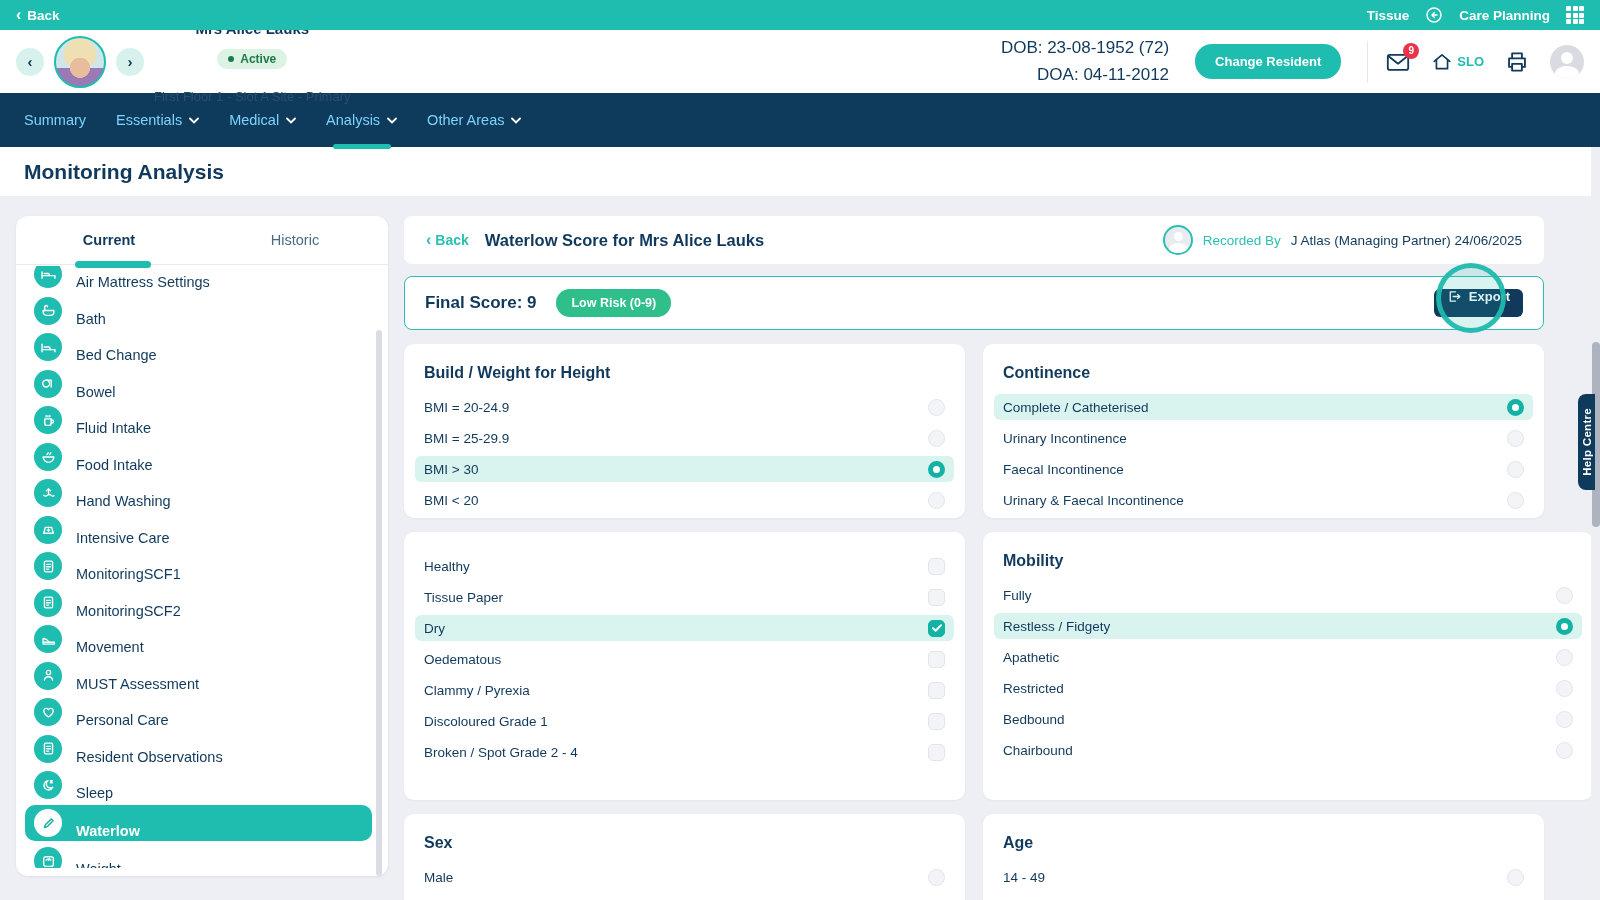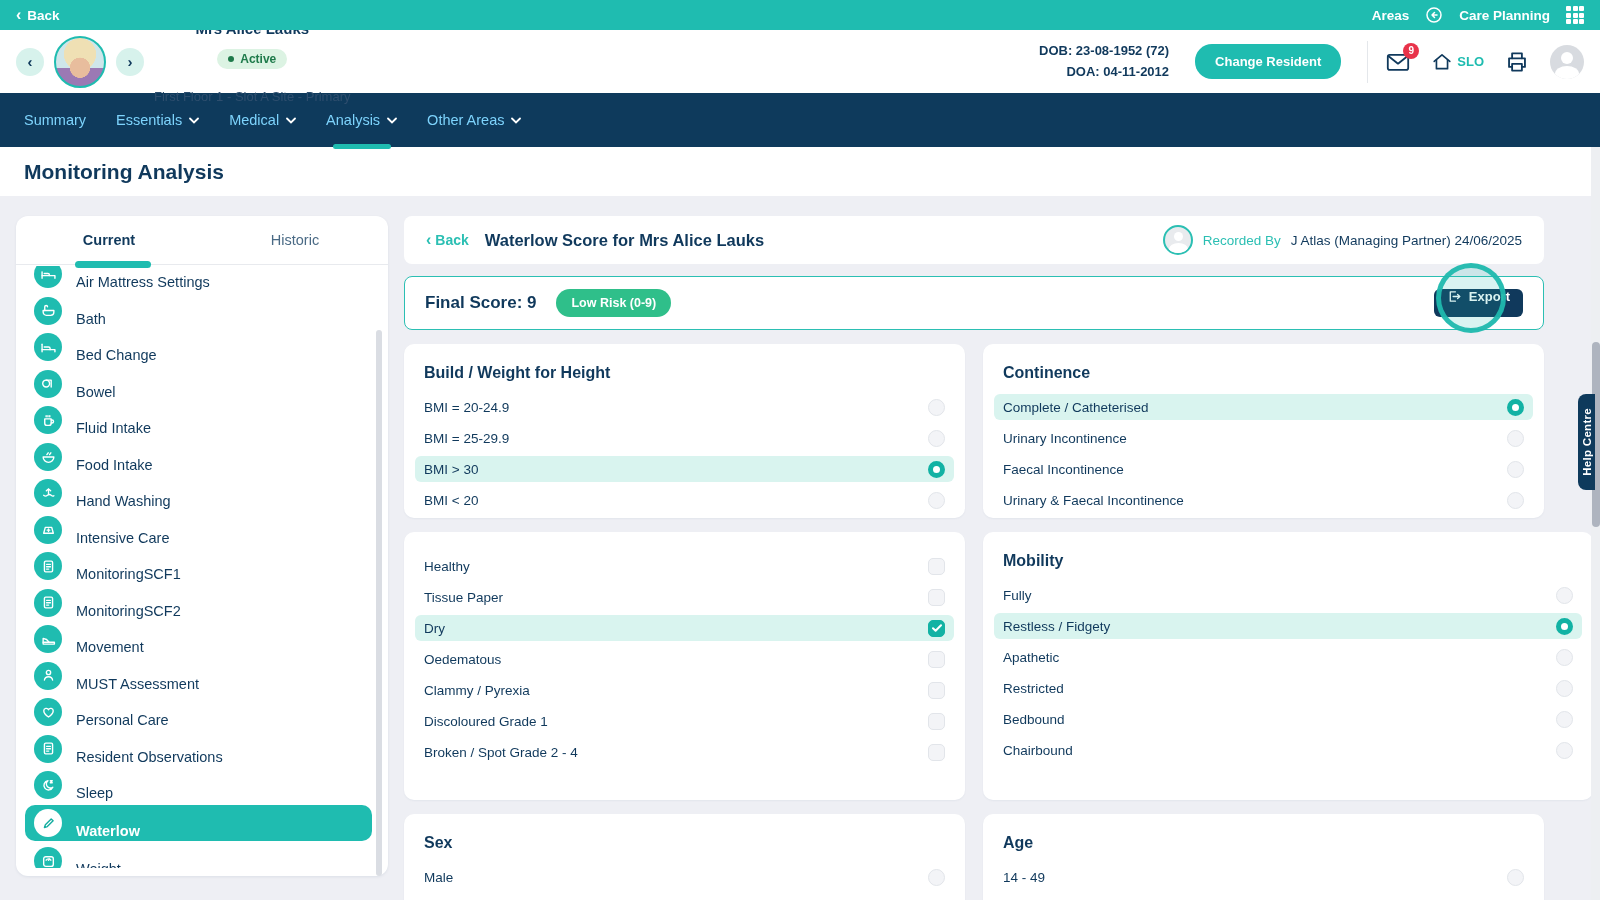--- a/index.html
+++ b/index.html
@@ -23,21 +23,21 @@
       radial-gradient(circle at 50% 62%, #e8bd9d 0 26%, rgba(0,0,0,0) 27%),
       radial-gradient(circle at 50% 34%, #efe0b4 0 40%, rgba(0,0,0,0) 41%),
       linear-gradient(180deg,#cfe6ea 0 62%, #9b79b4 62%); }
   .res-info { margin-left:10px; }
   .res-name-row { display:flex; align-items:center; gap:12px;flex-direction:column; }
   .res-name { font-size:15px; font-weight:bold; }
   .status-pill { background:#DCF3E3; color:#1E7A4A; font-size:12px; font-weight:bold; padding:3px 11px; border-radius:12px; display:flex; align-items:center; gap:6px; }
   .status-pill .dot { width:6px; height:6px; border-radius:50%; background:#1E7A4A; }
   .res-loc { font-size:13px; color:#2E4E6E; margin-top:20px; }
   .rh-right { margin-left:auto; display:flex; align-items:center; }
-  .dob-block { text-align:right; font-size:13px; font-weight:bold; line-height:1.55; }
+  .dob-block { text-align:right; font-size:17px; font-weight:normal; line-height:1.55; }
   .change-btn { background:#1FBCB0; color:#fff; border:none; border-radius:17px; padding:10px 20px; font-size:13px; font-weight:bold; margin:0 26px; cursor:pointer; font-family:inherit; }
   .rh-divider { width:1px; height:42px; background:#E4E7EB; margin-right:18px; }
   .hdr-icons { display:flex; align-items:center; gap:22px; }
   .mail-wrap { position:relative; cursor:pointer; }
   .badge { position:absolute; top:-8px; right:-9px; background:#E8334A; color:#fff; font-size:10px; font-weight:bold; width:16px; height:16px; border-radius:50%; display:flex; align-items:center; justify-content:center; }
   .home-wrap { display:flex; align-items:center; gap:5px; cursor:pointer; }
   .home-label { color:#1FBCB0; font-size:13px; font-weight:bold; }
   .user-avatar { width:34px; height:34px; border-radius:50%; background:#D8DBE0; position:relative; overflow:hidden; cursor:pointer; }
   .user-avatar::before { content:""; position:absolute; left:11px; top:7px; width:12px; height:12px; border-radius:50%; background:#fff; }
   .user-avatar::after { content:""; position:absolute; left:5px; top:21px; width:24px; height:16px; border-radius:50%; background:#fff; }
@@ -110,21 +110,21 @@
 </style>
 </head>
 <body>
 
 <div class="topbar">
   <div class="tb-left">
     <span class="chev">‹</span>
     <span>Back</span>
   </div>
   <div class="tb-right">
-    <span>Areas</span>
+    <span>Tissue</span>
     <span>
       <svg width="18" height="18" viewBox="0 0 18 18" fill="none" stroke="#fff" stroke-width="1.5" stroke-linecap="round" stroke-linejoin="round">
           <circle cx="9" cy="9" r="7"></circle>
           <path d="M9.5 6.5L7 9l2.5 2.5M7 9h5"></path>
         </svg>
     </span>
     <span>Care Planning</span>
     <span class="grid-icon">
         <i></i>
         <i></i>

